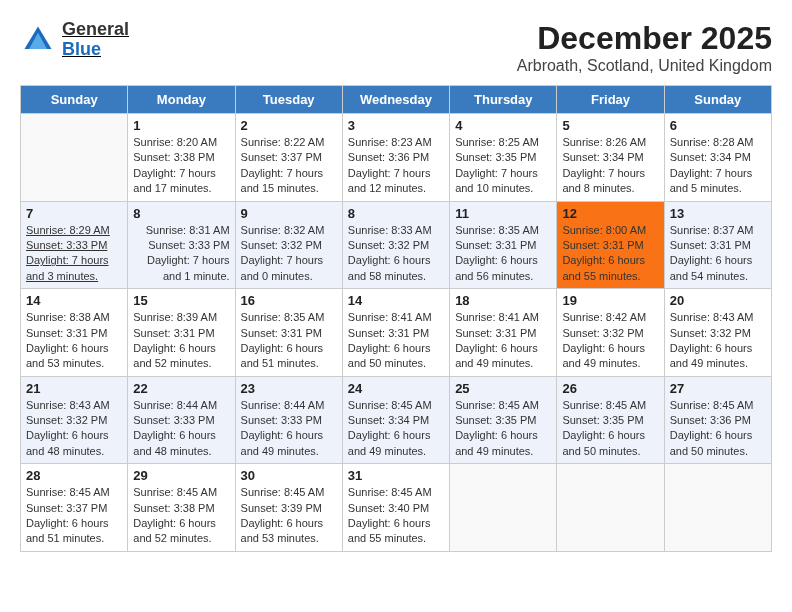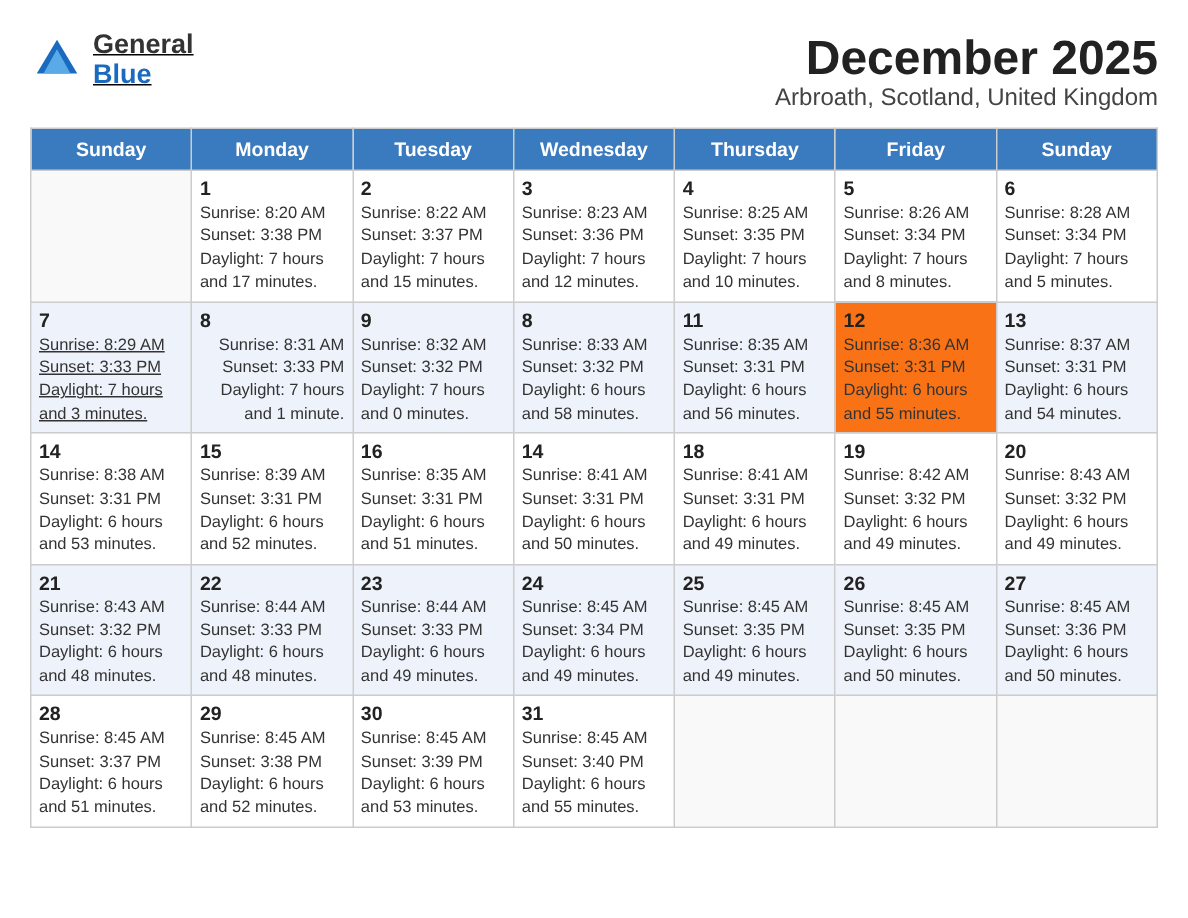--- a/index.html
+++ b/index.html
@@ -197,21 +197,21 @@
         </td>
         <td style="background: rgb(238, 243, 251);">
           <span class="day-number">11</span>
           <div class="day-info" style="white-space: pre-line;">Sunrise: 8:35 AM
 Sunset: 3:31 PM
 Daylight: 6 hours
 and 56 minutes.</div>
         </td>
         <td style="background: #f97316;">
           <span class="day-number">12</span>
-          <div class="day-info" style="white-space: pre-line;">Sunrise: 8:36 AM
+          <div class="day-info" style="white-space: pre-line;">Sunrise: 8:00 AM
 Sunset: 3:31 PM
 Daylight: 6 hours
 and 55 minutes.</div>
         </td>
         <td style="background: rgb(238, 243, 251);">
           <span class="day-number">13</span>
           <div class="day-info" style="white-space: pre-line;">Sunrise: 8:37 AM
 Sunset: 3:31 PM
 Daylight: 6 hours
 and 54 minutes.</div>

